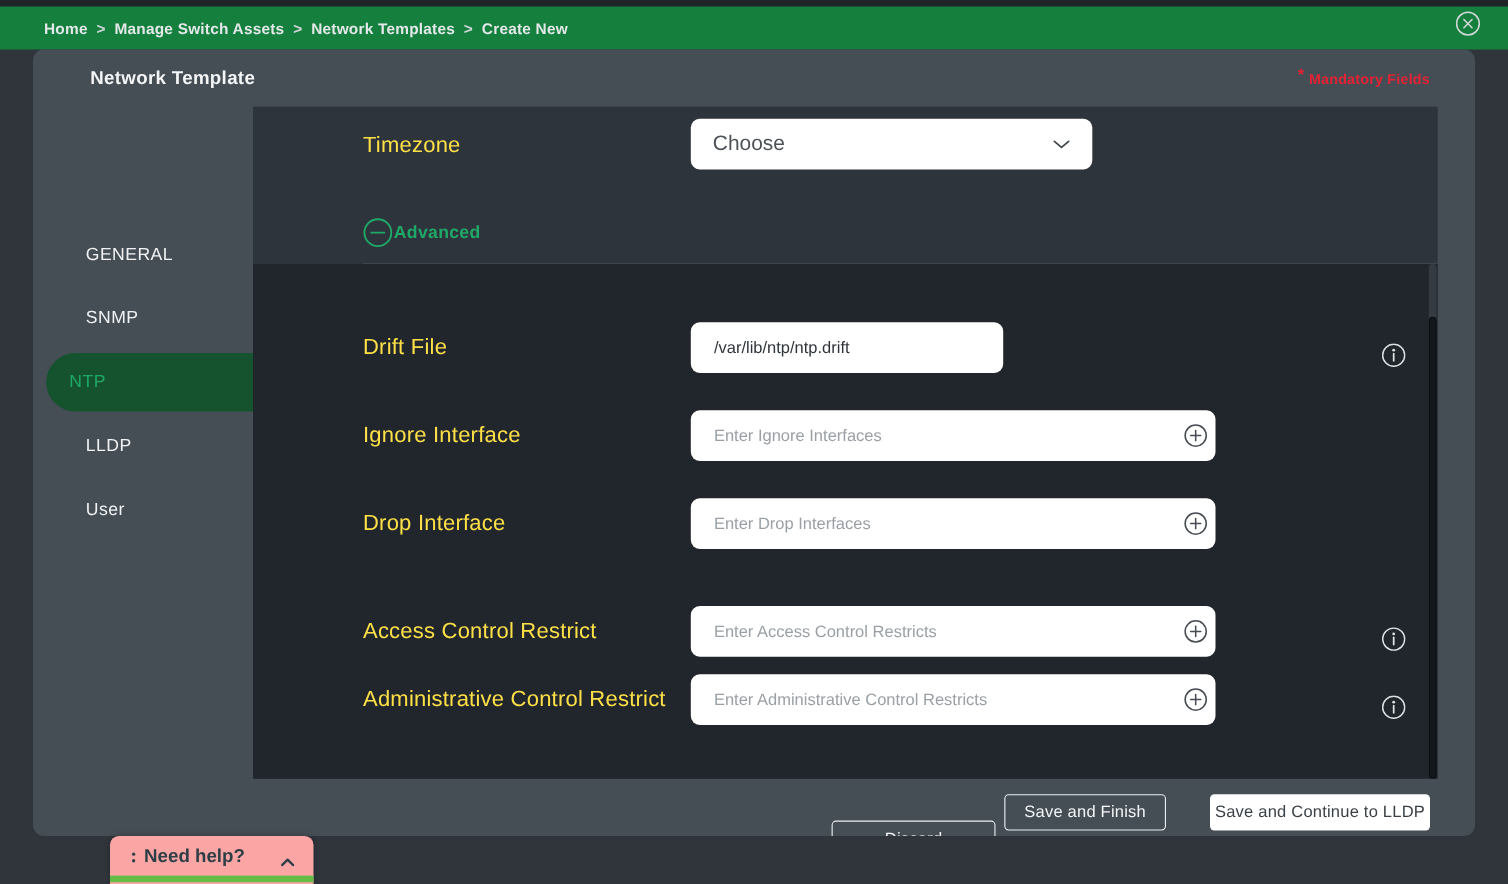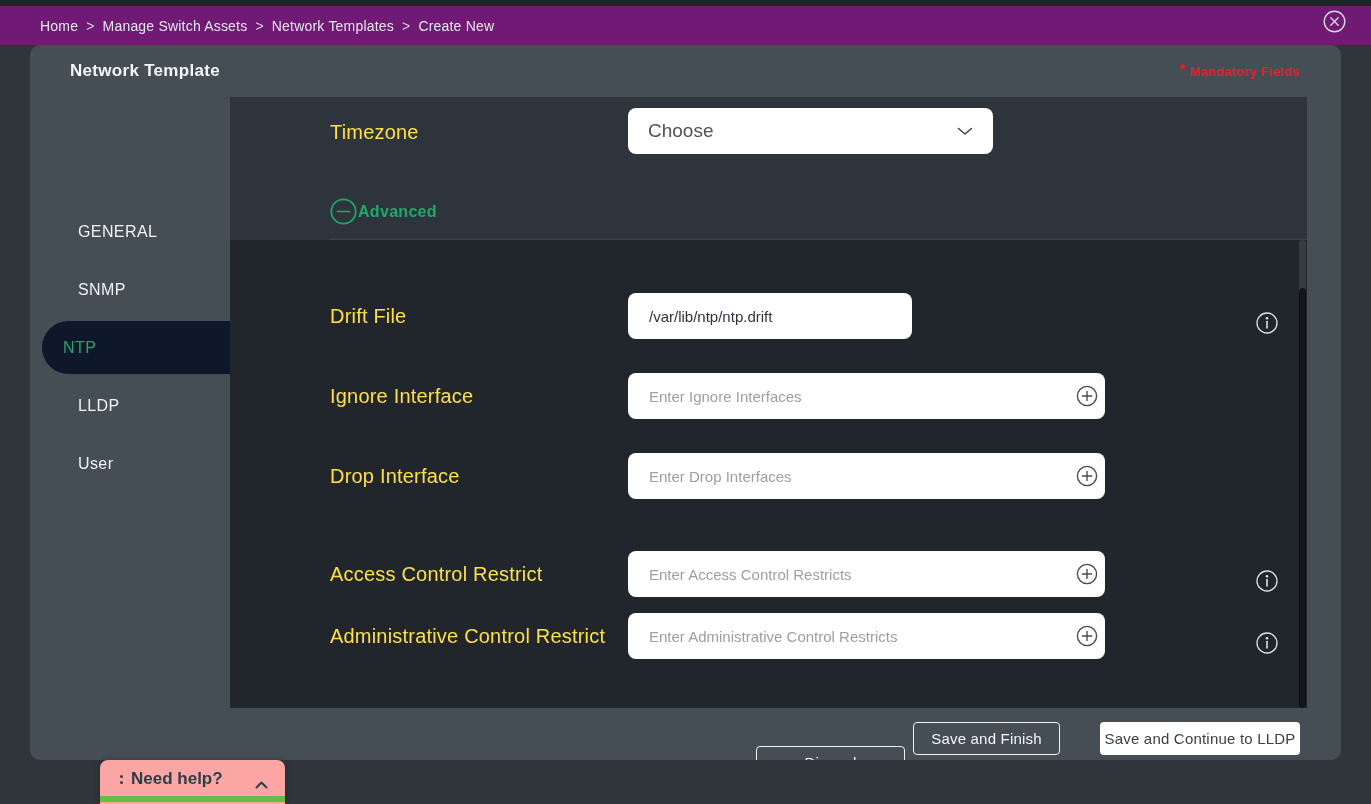--- a/index.html
+++ b/index.html
@@ -6,41 +6,41 @@
   html,body { width:1371px; height:804px; }
   body {
     position:relative;
     font-family:"Liberation Sans", sans-serif;
     background:#2f353b;
     overflow:hidden;
     color:#eef1f2;
   }
   
   .topstrip { position:absolute; left:0; top:0; width:1371px; height:6px; background:#1f2428; }
-  .topbar   { position:absolute; left:0; top:6px; width:1371px; height:39px; background:#701a75; }
+  .topbar   { position:absolute; left:0; top:6px; width:1371px; height:39px; background:#15803d;font-weight:bold; }
   .breadcrumb { position:absolute; left:40px; top:0; height:39px; display:flex; align-items:center;
                 font-size:14px; color:#e4e8ea; letter-spacing:.2px; }
   .breadcrumb .sep { margin:0 8px; color:#cfd4d8; }
   .close-btn { position:absolute; right:25px; top:4px; width:23px; height:23px; border-radius:50%;
                display:flex; align-items:center; justify-content:center; cursor:pointer; }
   
   .modal { position:absolute; left:30px; top:45px; width:1311px; height:715px;
            background:#454d55; border-radius:10px; overflow:hidden; }
   .modal-header { position:absolute; left:0; top:0; width:100%; height:52px; }
-  .modal-title { position:absolute; left:40px; top:0; height:52px; display:flex; align-items:center;
+  .modal-title { position:absolute; left:52px; top:0; height:52px; display:flex; align-items:center;
                  font-size:17px; font-weight:700; letter-spacing:.3px; color:#f3f5f6; }
   .mandatory { position:absolute; right:41px; top:0; height:52px; display:flex; align-items:center;
                font-size:13px; font-weight:700; color:#e42334; letter-spacing:.2px; }
   .mandatory .star { font-size:15px; margin-right:4px; position:relative; top:-3px; }
   
   .sidebar { position:absolute; left:0; top:52px; width:200px; bottom:0; padding-top:106px; }
   .side-item { height:58px; display:flex; align-items:center; padding-left:33px;
                font-size:16px; letter-spacing:.4px; color:#f0f2f3; cursor:pointer;margin-left:15px; }
   .side-item.selected { margin-left:12px; padding-left:21px; height:53px; margin-top:2px; margin-bottom:3px;
-               background:#0f172a; border-radius:28px 0 0 28px; color:#1fa968; font-weight:500;text-align:center;}
+               background:#14532d; border-radius:28px 0 0 28px; color:#1fa968; font-weight:500;text-align:center;}
   
   .content-top { position:absolute; left:200px; top:52px; width:1077px; height:143px; background:#2e343b; }
   .row-label { font-size:20px; color:#fde047; letter-spacing:.2px; }
   .tz-label { position:absolute; left:100px; top:24px; }
   .tz-select { position:absolute; left:398px; top:11px; width:365px; height:46px; background:#ffffff;
                border-radius:8px; display:flex; align-items:center; padding:0 20px; cursor:pointer; }
   .tz-value { flex:1; font-size:19px; color:#4d5359; }
   .adv-toggle { position:absolute; left:100px; top:101px; display:flex; align-items:center; cursor:pointer; }
   .adv-label { margin-left:1px; font-size:16px; font-weight:700; color:#1fa968; letter-spacing:.3px; }
   .divider { position:absolute; left:100px; right:0; bottom:0; height:1px; background:#3d444b; }

